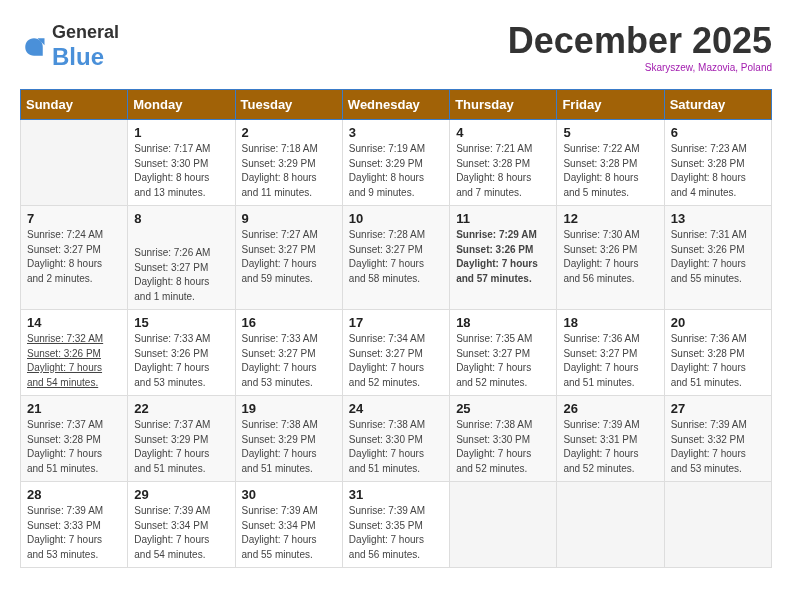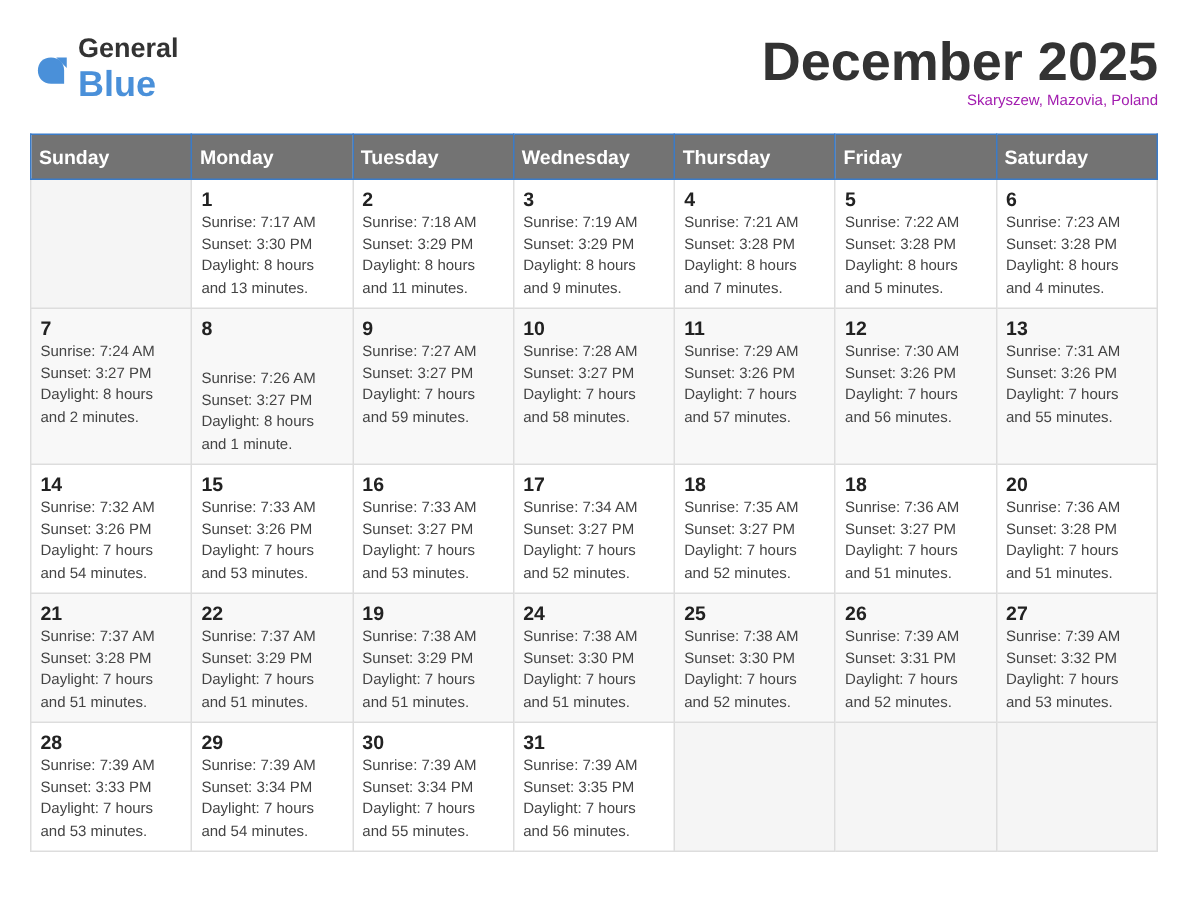--- a/index.html
+++ b/index.html
@@ -46,21 +46,21 @@
     .calendar-subtitle {
       font-size: 10px;
       color: #a21caf;
     }
     .calendar {
       width: 100%;
       border-collapse: collapse;
       border: 1px solid #ccc;
     }
     .calendar th {
-      background-color: #737373;
+      background-color: #a16207;
       color: #fff;
       font-size: 13px;
       font-weight: bold;
       padding: 7px 5px;
       text-align: left;
       border: 1px solid #3a7bc8;
     }
     .calendar td {
       vertical-align: top;
       padding: 5px 6px;
@@ -192,21 +192,21 @@
         </td>
         <td>
           <span class="day-number">10</span>
           <div class="day-info" style="white-space: pre-line;">Sunrise: 7:28 AM
 Sunset: 3:27 PM
 Daylight: 7 hours
 and 58 minutes.</div>
         </td>
         <td>
           <span class="day-number">11</span>
-          <div class="day-info" style="white-space: pre-line;">Sunrise: 7:29 AM
+          <div class="day-info" style="white-space: pre-line; font-weight: bold;">Sunrise: 7:29 AM
 Sunset: 3:26 PM
 Daylight: 7 hours
 and 57 minutes.</div>
         </td>
         <td>
           <span class="day-number">12</span>
           <div class="day-info" style="white-space: pre-line;">Sunrise: 7:30 AM
 Sunset: 3:26 PM
 Daylight: 7 hours
 and 56 minutes.</div>
@@ -215,21 +215,21 @@
           <span class="day-number">13</span>
           <div class="day-info" style="white-space: pre-line;">Sunrise: 7:31 AM
 Sunset: 3:26 PM
 Daylight: 7 hours
 and 55 minutes.</div>
         </td>
       </tr>
       <tr>
         <td>
           <span class="day-number">14</span>
-          <div class="day-info" style="white-space: pre-line;">Sunrise: 7:32 AM
+          <div class="day-info" style="white-space: pre-line; text-decoration: underline;">Sunrise: 7:32 AM
 Sunset: 3:26 PM
 Daylight: 7 hours
 and 54 minutes.</div>
         </td>
         <td>
           <span class="day-number">15</span>
           <div class="day-info" style="white-space: pre-line;">Sunrise: 7:33 AM
 Sunset: 3:26 PM
 Daylight: 7 hours
 and 53 minutes.</div>

